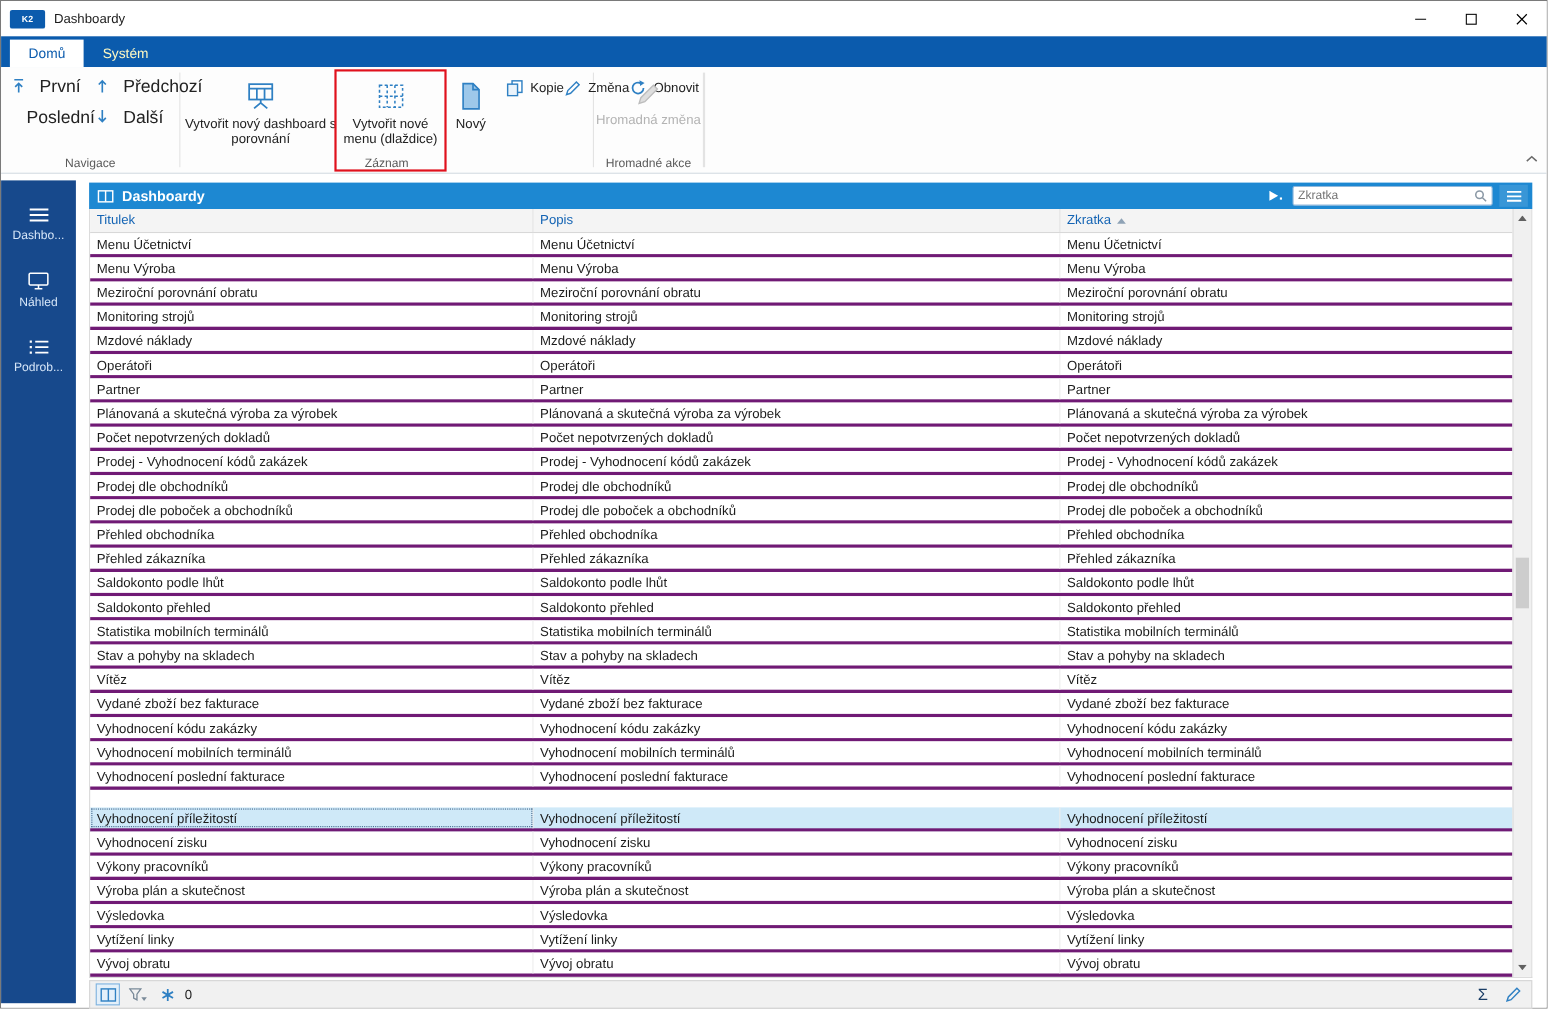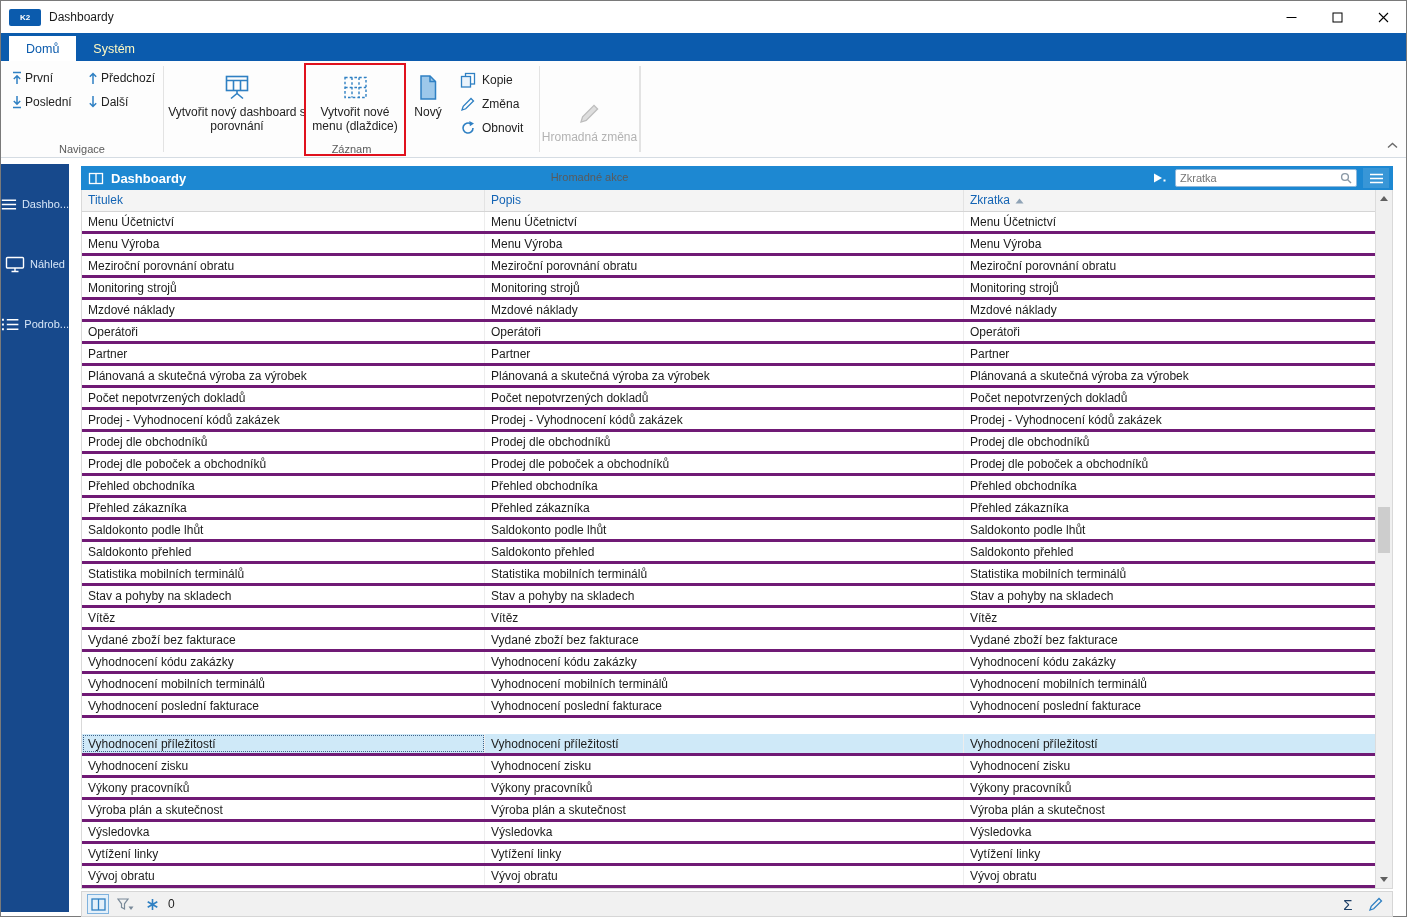--- a/index.html
+++ b/index.html
@@ -30,53 +30,53 @@
   .ribbon { height:97px; background:#fdfdfd; border-bottom:1px solid #d5dce3;
     display:flex; position:relative; flex:0 0 auto; }
   .rgroup { position:relative; height:100%; }
   .rgroup-label { position:absolute; bottom:2px; left:0; right:0;
     text-align:center; font-size:11px; color:#5a5a5a; }
   .vsep { width:1px; background:#e3e3e3; margin:5px 0; flex:0 0 auto; }
 
   .g-nav { width:162px; padding:10px 0 0 10px; }
   .nav-grid { display:grid; grid-template-columns:64px auto; column-gap:12px;
     row-gap:10px; }
-  .nav-item { display:flex; align-items:flex-start; gap:2px; font-size:12px;
+  .nav-item { display:flex; align-items:flex-start; gap:13px; font-size:16px;
     color:#222; cursor:pointer; white-space:nowrap; }
 
   .g-zaznam { width:375px; display:flex; padding:3px 0 0 4px; }
   .bigbtn { display:flex; flex-direction:column; align-items:center;
     text-align:center; font-size:12px; color:#222; padding-top:5px;
     cursor:pointer; line-height:14px; }
   .bigbtn .big-ic { height:32px; display:flex; align-items:flex-end;
     justify-content:center; margin-bottom:4px; }
   .bb-dash { width:138px; }
   .bb-tile { width:98px; }
   .bb-new  { width:48px; }
   .smallcol { width:86px; padding:4px 0 0 8px; display:flex;
-    flex-direction:column; }
+    flex-direction:row; }
   .small-btn { display:flex; align-items:center; gap:6px; height:24px;
     font-size:12px; color:#222; cursor:pointer; }
 
-  .g-bulk { width:99px;margin-top:28px; }
+  .g-bulk { width:99px; }
   .g-bulk .bigbtn { width:99px; }
   .bigbtn.disabled { color:#b3b3b3; cursor:default; }
   .g-other { width:68px; }
   .g-other .bigbtn { width:68px; }
 
   .red-box { position:absolute; left:303px; top:2px; width:102px; height:93px;
     border:2px solid #e0111d; pointer-events:none; z-index:5; }
   .ribbon-collapse { position:absolute; right:8px; bottom:4px; cursor:pointer; }
 
   
   .body-row { flex:1; display:flex; background:#fff; padding:6px 0 4px 0;
     min-height:0; }
   .sidebar { width:68px; background:#17498c; display:flex;
     flex-direction:column; align-items:center; padding-top:10px; flex:0 0 auto; }
-  .side-item { width:100%; height:60px; display:flex; flex-direction:row;
+  .side-item { width:100%; height:60px; display:flex; flex-direction:column;
     align-items:center; justify-content:center; gap:5px; cursor:pointer; }
   .side-label { font-size:11px; color:#d6e6f8; }
 
   .main { flex:1; padding:2px 13px 0 12px; display:flex;
     flex-direction:column; min-width:0; }
 
   .panel-titlebar { height:24px; background:#1d88d2; display:flex;
     align-items:center; padding:0 4px 0 7px; color:#fff; flex:0 0 auto; }
   .panel-title { font-size:13px; font-weight:bold; margin-left:7px; }
   .pt-spacer { flex:1; }

